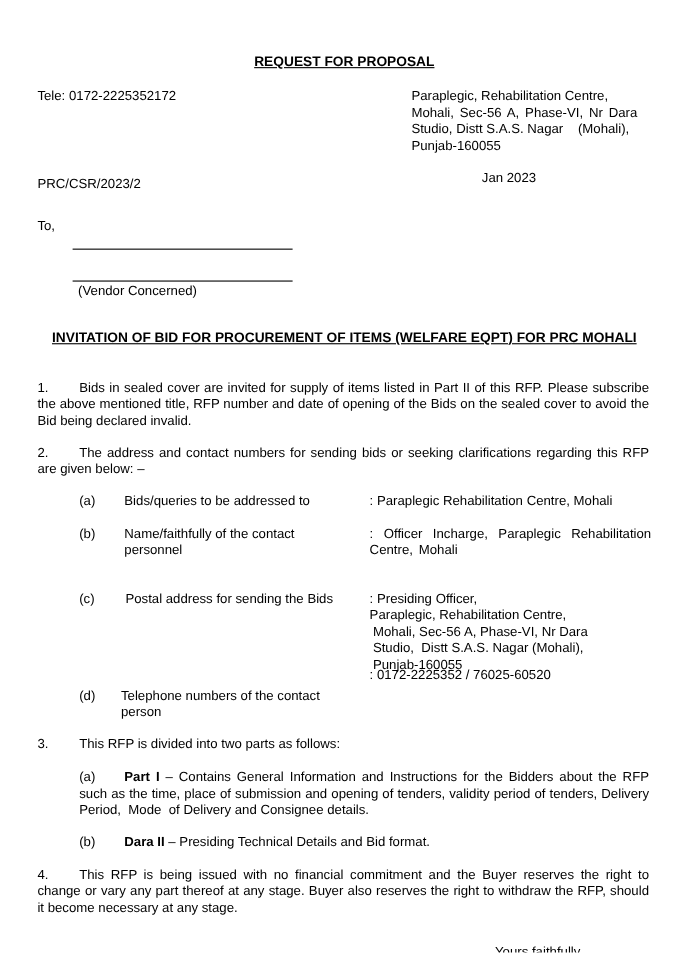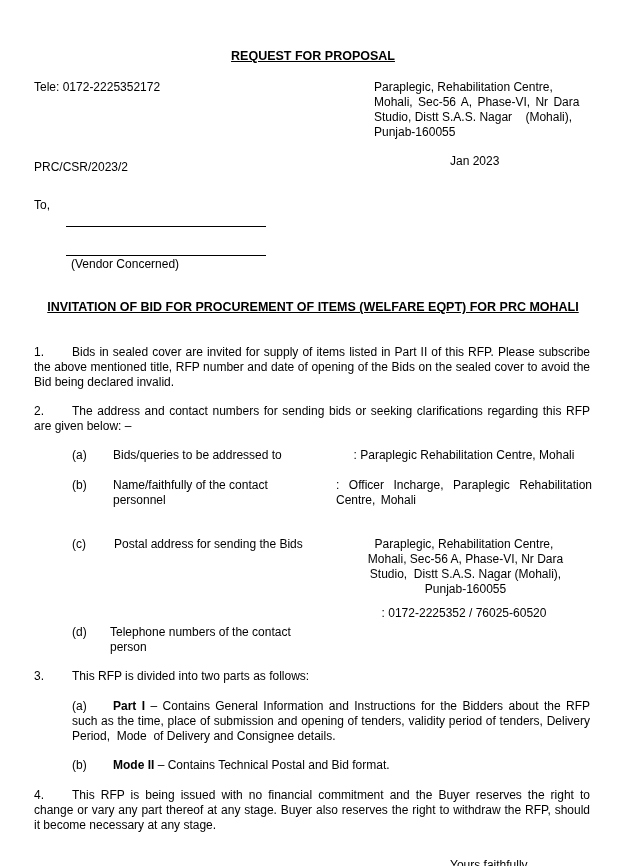--- a/index.html
+++ b/index.html
@@ -10,33 +10,33 @@
     }
     .abs { position: absolute; }
     .title {
       left: 0; width: 626px; top: 49px; text-align: center;
       font-weight: bold; text-decoration: underline; font-size: 12.5px;
     }
     .tele { left: 34px; top: 80px; }
     .addr { left: 374px; top: 80px; width: 216px; text-align: justify; }
     .addr div { white-space: nowrap; }
     .ref { left: 34px; top: 160px; }
-    .date { left: 450px; top: 154px; }
+    .date { left: 438px; top: 154px; }
     .to { left: 34px; top: 198px; }
     .blank { left: 66px; width: 200px; border-bottom: 1px solid #000; height: 0; }
     .vendor { left: 71px; top: 257px; text-align: center; }
     .subject {
       left: 0; width: 626px; top: 300px; text-align: center;
       font-weight: bold; text-decoration: underline; font-size: 12.5px;
     }
     .para { left: 34px; width: 556px; text-align: justify; text-align-last: left; }
     .num { display: inline-block; width: 38px; }
     .sub-lbl { left: 72px; }
     .sub-txt { left: 113px; width: 215px; }
-    .sub-val { left: 336px; width: 256px; text-align: center; }
+    .sub-val { left: 336px; width: 256px; }
     .part { left: 72px; width: 518px; text-align: justify; }
     .part .plbl { display: inline-block; width: 41px; }
     b { font-weight: bold; }
     .faith { left: 450px; top: 858px; }
   </style>
 </head>
 <body>
 
 <div class="abs title">REQUEST FOR PROPOSAL</div>
 
@@ -73,39 +73,40 @@
 
 <div class="abs sub-lbl" style="top:478px">(b)</div>
 <div class="abs sub-txt" style="top:478px; width:200px">Name/faithfully of the contact personnel</div>
 <div class="abs sub-val" style="top:478px; text-align:justify; padding-left:0">
   <span style="display:block; text-indent:0; word-spacing:2px">: Officer Incharge, Paraplegic Rehabilitation Centre, Mohali</span>
 </div>
 
 <div class="abs sub-lbl" style="top:537px">(c)</div>
 <div class="abs sub-txt" style="top:537px; left:114px">Postal address for sending the Bids</div>
 <div class="abs sub-val" style="top:537px">
+  <div>: Presiding Officer,</div>
   <div>Paraplegic, Rehabilitation Centre,</div>
   <div style="padding-left:3px">Mohali, Sec-56 A, Phase-VI, Nr Dara</div>
   <div style="padding-left:3px; white-space:pre">Studio,  Distt S.A.S. Nagar (Mohali),</div>
   <div style="padding-left:3px">Punjab-160055</div>
 </div>
 
 <div class="abs sub-lbl" style="top:625px">(d)</div>
 <div class="abs sub-txt" style="top:625px; left:110px; width:200px">Telephone numbers of the contact person</div>
 <div class="abs sub-val" style="top:606px">: 0172-2225352 / 76025-60520</div>
 
 <div class="abs para" style="top:669px">
   <span class="num">3.</span><span>This RFP is divided into two parts as follows:</span>
 </div>
 
 <div class="abs part" style="top:699px">
   <span class="plbl">(a)</span><b>Part I</b><span style="white-space:pre-wrap"> – Contains General Information and Instructions for the Bidders about the RFP such as the time, place of submission and opening of tenders, validity period of tenders, Delivery  Period,  Mode  of Delivery and Consignee details.</span>
 </div>
 
 <div class="abs part" style="top:758px">
-  <span class="plbl">(b)</span><b>Mode II</b><span> – Contains Technical Postal and Bid format.</span>
+  <span class="plbl">(b)</span><b>Dara II</b><span> – Presiding Technical Details and Bid format.</span>
 </div>
 
 <div class="abs para" style="top:788px">
   <span class="num">4.</span><span>This RFP is being issued with no financial commitment and the Buyer reserves the right to change or vary any part thereof at any stage. Buyer also reserves the right to withdraw the RFP, should it become necessary at any stage.</span>
 </div>
 
 <div class="abs faith">Yours faithfully,</div>
 
 </body></html>

